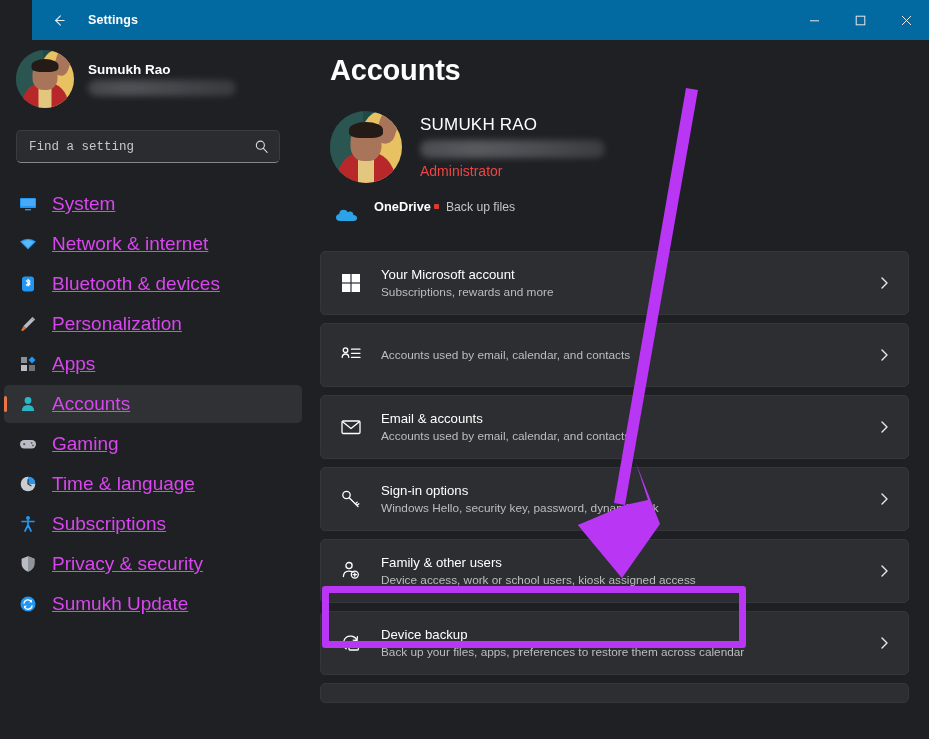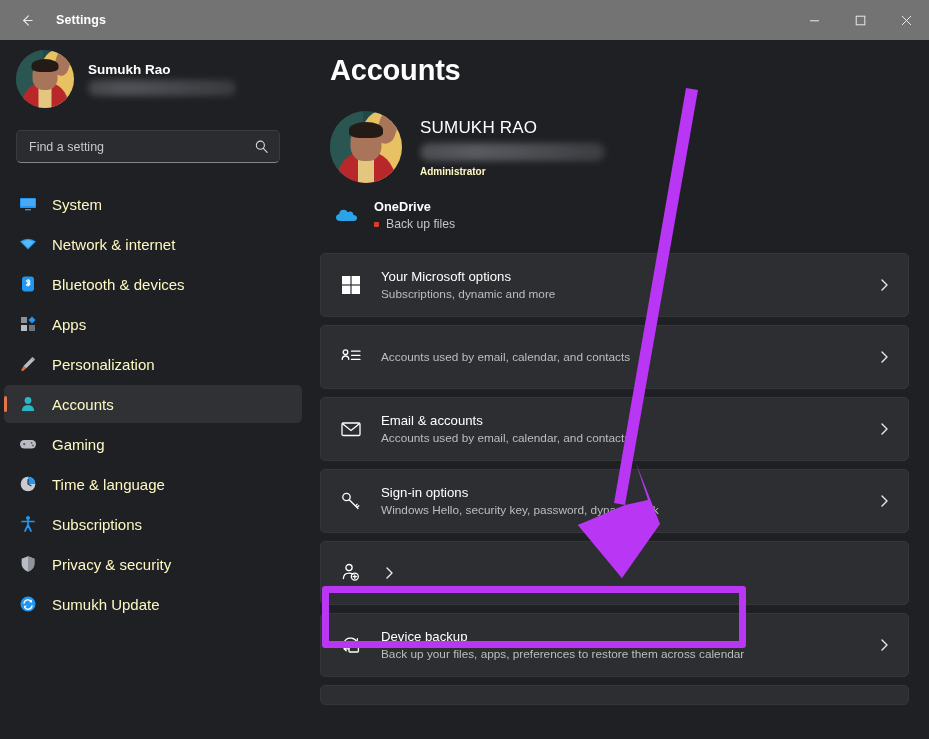--- a/index.html
+++ b/index.html
@@ -12,23 +12,24 @@
     font-family: "Liberation Sans", sans-serif;
     color: #ffffff;
     position: relative;
   }
 
   
   .titlebar {
     height: 40px;
     display: flex;
     align-items: center;
-    background: #737373;
+    background: #0369a1;
     position: relative;
     z-index: 5;
+    margin-left: 32px;
   }
   .back-btn {
     width: 36px; height: 32px;
     margin-left: 8px;
     display: flex; align-items: center; justify-content: center;
     border-radius: 4px;
     cursor: pointer;
   }
   .back-btn svg { width: 15px; height: 15px; }
   .app-title {
@@ -156,21 +157,21 @@
     align-items: center;
     padding: 0 10px 0 12px;
   }
   .search-box input {
     flex: 1;
     background: transparent;
     border: none;
     outline: none;
     color: #e4e4e4;
     font-size: 12.5px;
-    font-family: Liberation Sans, sans-serif;
+    font-family: Liberation Mono, monospace;
   }
   .search-box input::placeholder { color: #c8c8c8; }
   .search-icon { width: 15px; height: 15px; flex: 0 0 15px; }
 
   .nav {
     margin-top: 22px;
     padding: 0 8px 0 4px;
   }
   .nav-item {
     height: 38px;
@@ -193,22 +194,23 @@
     background: #e8744a;
   }
   .nav-ico {
     width: 20px; height: 20px;
     flex: 0 0 20px;
     display: flex; align-items: center; justify-content: center;
     margin-right: 14px;
   }
   .nav-ico svg { width: 18px; height: 18px; }
   .nav-label {
-    font-size: 15px;
-    color: #fef9c3;
+    font-size: 19px;
+    color: #d946ef;
+    text-decoration: underline;
   }
 
   
   .main {
     flex: 1;
     padding: 0 0 0 10px;
     overflow: hidden;
     position: relative;
   }
   .page-title {
@@ -288,32 +290,31 @@
     letter-spacing: .2px;
   }
   .user-email-blur {
     width: 185px; height: 18px;
     border-radius: 9px;
     background: linear-gradient(90deg,#4c4e53 0%,#5b5d62 30%,#4f5156 60%,#3c3e42 100%);
     filter: blur(3.4px);
     opacity: .95;
   }
   .user-role {
-    font-size: 10px;
-    color: #fef9c3;
-    font-weight: bold;
+    font-size: 14px;
+    color: #ef4444;
   }
 
   .onedrive {
     display: flex;
     align-items: flex-start;
     margin: 16px 0 0 14px;
   }
   .od-icon { width: 26px; height: 26px; flex: 0 0 26px; margin-top: 4px; }
-  .od-text { margin-left: 14px; display: flex; flex-direction: column; gap: 3px; }
+  .od-text { margin-left: 14px; display: flex; flex-direction: row; gap: 3px; }
   .od-title { font-size: 12.8px; font-weight: 700; color: #ffffff; }
   .od-sub { font-size: 12.2px; color: #c4c4c4; display: flex; align-items: center; gap: 7px; }
   .od-dot { width: 5px; height: 5px; background: #e03a2f; border-radius: 1px; display: inline-block; }
 
   .cards {
     margin: 22px 0 0 0;
     display: flex;
     flex-direction: column;
     gap: 8px;
     padding-right: 20px;
@@ -451,38 +452,38 @@
               <rect x="3" y="1.5" width="12" height="15" rx="3" fill="#2196f3"></rect>
               <path d="M7 5.5 L11 9 L9 11 V4.5 L11 6.5 L7 10.5" fill="none" stroke="#fff" stroke-width="1.1" stroke-linejoin="round"></path>
             </svg>
         </span>
         <span class="nav-label">Bluetooth &amp; devices</span>
       </div>
 
       <div class="nav-item">
         <span class="nav-ico">
           <svg viewBox="0 0 18 18">
+              <path d="M13.5 2 L16 4.5 L7 13.5 L4.5 11 Z" fill="#b9bcc4"></path>
+              <path d="M4.5 11 L7 13.5 L4 16 L2 15.5 Z" fill="#e2703a"></path>
+              <path d="M13.5 2 L16 4.5 L14.5 6 L12 3.5 Z" fill="#9ea2aa"></path>
+            </svg>
+        </span>
+        <span class="nav-label">Personalization</span>
+      </div>
+
+      <div class="nav-item">
+        <span class="nav-ico">
+          <svg viewBox="0 0 18 18">
               <rect x="2" y="2" width="6" height="6" fill="#8a8f98"></rect>
               <rect x="2" y="10" width="6" height="6" fill="#b9bcc4"></rect>
               <rect x="10" y="10" width="6" height="6" fill="#6e737b"></rect>
               <path d="M13 1.5 L16.5 5 L13 8.5 L9.5 5 Z" fill="#2196f3"></path>
             </svg>
         </span>
         <span class="nav-label">Apps</span>
-      </div>
-
-      <div class="nav-item">
-        <span class="nav-ico">
-          <svg viewBox="0 0 18 18">
-              <path d="M13.5 2 L16 4.5 L7 13.5 L4.5 11 Z" fill="#b9bcc4"></path>
-              <path d="M4.5 11 L7 13.5 L4 16 L2 15.5 Z" fill="#e2703a"></path>
-              <path d="M13.5 2 L16 4.5 L14.5 6 L12 3.5 Z" fill="#9ea2aa"></path>
-            </svg>
-        </span>
-        <span class="nav-label">Personalization</span>
       </div>
 
       <div class="nav-item active">
         <span class="nav-ico">
           <svg viewBox="0 0 18 18">
               <circle cx="9" cy="5.5" r="3.4" fill="#29b6c6"></circle>
               <path d="M2.8 16 Q3 10 9 10 Q15 10 15.2 16 Z" fill="#29b6c6"></path>
             </svg>
         </span>
         <span class="nav-label">Accounts</span>
@@ -588,22 +589,22 @@
       <div class="card">
         <span class="card-ico">
           <svg viewBox="0 0 22 22">
               <rect x="2" y="2" width="8.4" height="8.4" fill="#fff"></rect>
               <rect x="11.6" y="2" width="8.4" height="8.4" fill="#fff"></rect>
               <rect x="2" y="11.6" width="8.4" height="8.4" fill="#fff"></rect>
               <rect x="11.6" y="11.6" width="8.4" height="8.4" fill="#fff"></rect>
             </svg>
         </span>
         <div class="card-text">
-          <div class="card-title">Your Microsoft options</div>
-          <div class="card-sub">Subscriptions, dynamic and more</div>
+          <div class="card-title">Your Microsoft account</div>
+          <div class="card-sub">Subscriptions, rewards and more</div>
         </div>
         <svg class="chev" viewBox="0 0 16 16" fill="none" stroke="#ffffff" stroke-width="1.4">
           <path d="M6 3 L11 8 L6 13" stroke-linecap="round" stroke-linejoin="round"></path>
         </svg>
       </div>
 
       <div class="card">
         <span class="card-ico">
           <svg viewBox="0 0 22 22" fill="none" stroke="#fff" stroke-width="1.3">
             <circle cx="5.5" cy="6.2" r="2.3"></circle>
@@ -653,20 +654,24 @@
 
       <div class="card">
         <span class="card-ico">
           <svg viewBox="0 0 22 22" fill="none" stroke="#fff" stroke-width="1.3">
             <circle cx="9" cy="5.6" r="3.1"></circle>
             <path d="M3.4 16.6 Q3.6 11.2 9 11.2 Q11.4 11.2 12.9 12.3" stroke-linecap="round"></path>
             <circle cx="14.8" cy="14.6" r="3.5"></circle>
             <path d="M14.8 12.9 V16.3 M13.1 14.6 H16.5" stroke-linecap="round"></path>
           </svg>
         </span>
+        <div class="card-text">
+          <div class="card-title">Family &amp; other users</div>
+          <div class="card-sub">Device access, work or school users, kiosk assigned access</div>
+        </div>
         <svg class="chev" viewBox="0 0 16 16" fill="none" stroke="#ffffff" stroke-width="1.4">
           <path d="M6 3 L11 8 L6 13" stroke-linecap="round" stroke-linejoin="round"></path>
         </svg>
       </div>
 
       <div class="card">
         <span class="card-ico">
           <svg viewBox="0 0 22 22" fill="none" stroke="#fff" stroke-width="1.3">
             <path d="M4 8.5 Q6 3.4 11.6 4.2 Q15.6 4.9 16.8 8.2" stroke-linecap="round"></path>
             <path d="M17.4 4.6 L17 8.6 L13.2 8.1" stroke-linecap="round" stroke-linejoin="round"></path>

